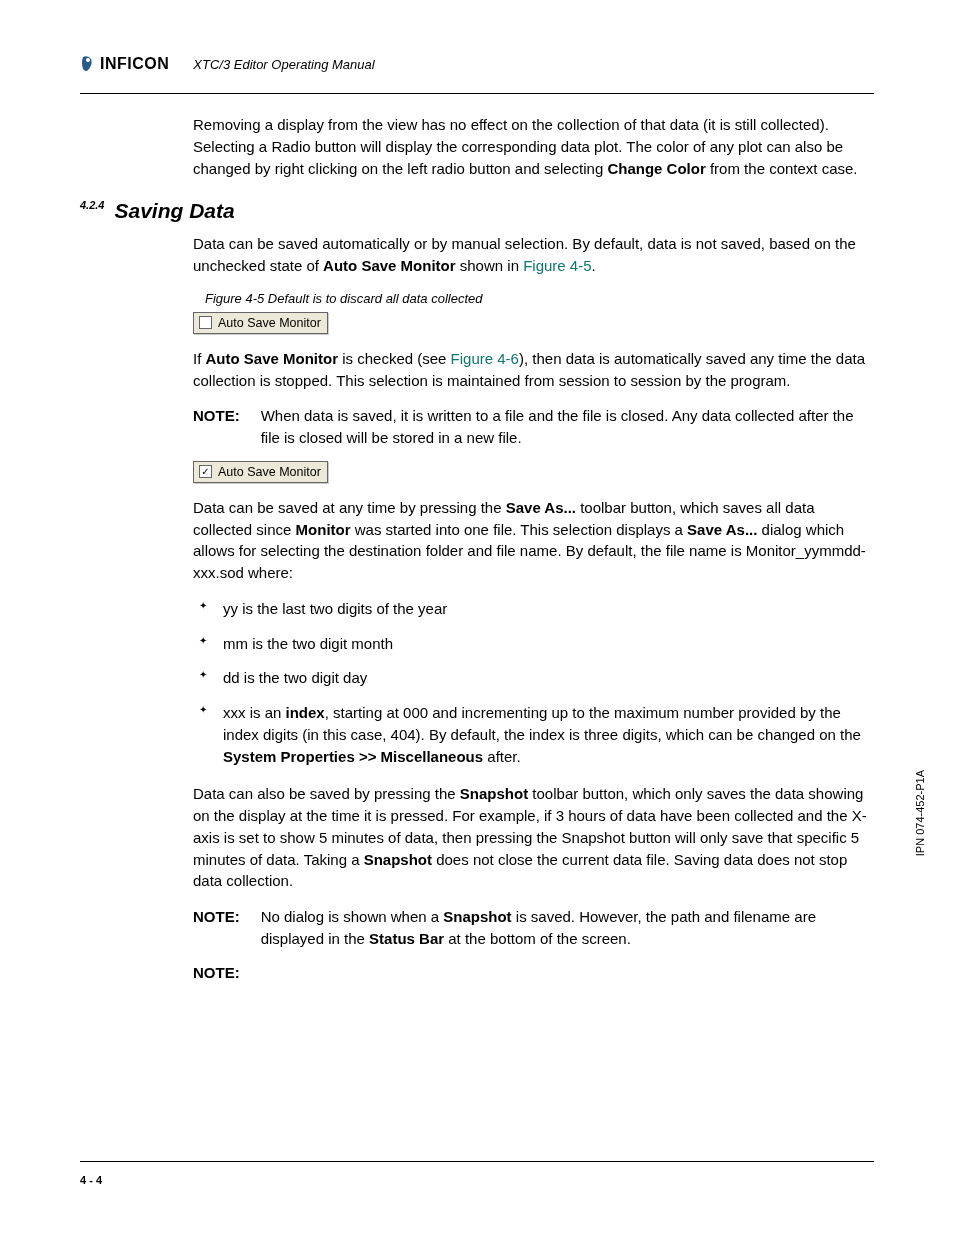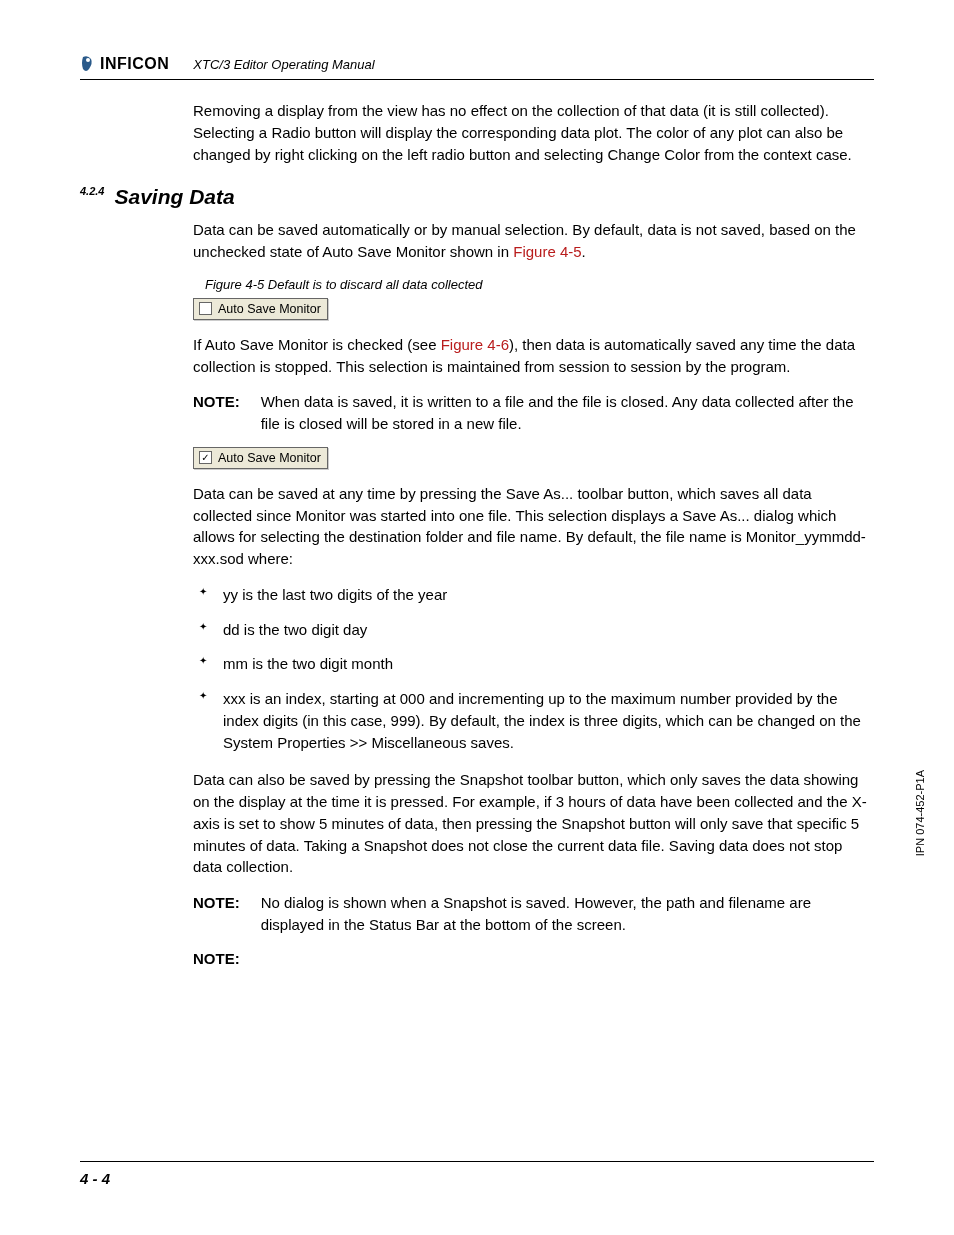--- a/index.html
+++ b/index.html
@@ -16,21 +16,21 @@
   .page {
     padding: 55px 80px 40px 80px;
     position: relative;
     height: 100%;
     box-sizing: border-box;
   }
   .header {
     display: flex;
     align-items: flex-end;
     border-bottom: 1px solid #000;
-    padding-bottom: 6px;
+    padding-bottom: 20px;
     margin-bottom: 20px;
   }
   .logo {
     display: flex;
     align-items: center;
     gap: 4px;
     margin-right: 24px;
   }
   .logo-mark {
     width: 16px;
@@ -124,35 +124,34 @@
   }
   ul.diamond li::before {
     content: "✦";
     position: absolute;
     left: 0;
     top: 1px;
     font-size: 10px;
     color: #000;
   }
   .link {
-    color: #b91c1c;
-  }
-  b { font-weight: normal; }
+    color: #0f766e;
+  }
+  b { font-weight: bold; }
   .footer {
     position: absolute;
     bottom: 48px;
     left: 80px;
     right: 80px;
     border-top: 1px solid #000;
     padding-top: 8px;
   }
   .page-num {
     font-weight: bold;
-    font-style: italic;
-    font-size: 15px;
+    font-size: 11px;
   }
   .side-id {
     position: absolute;
     right: 40px;
     top: 770px;
     transform: rotate(-90deg);
     transform-origin: right top;
     font-size: 11px;
     color: #000;
   }
@@ -211,24 +210,24 @@
         </span>
       <span>Auto Save Monitor</span>
     </div>
 
     <p class="body">
       <span>Data can be saved at any time by pressing the </span><b>Save As...</b><span> toolbar button, which saves all data collected since </span><b>Monitor</b><span> was started into one file. This selection displays a </span><b>Save As...</b><span> dialog which allows for selecting the destination folder and file name. By default, the file name is Monitor_yymmdd-xxx.sod where:</span>
     </p>
 
     <ul class="diamond">
       <li>yy is the last two digits of the year</li>
+      <li>mm is the two digit month</li>
       <li>dd is the two digit day</li>
-      <li>mm is the two digit month</li>
       <li>
-        <span>xxx is an </span><b>index</b><span>, starting at 000 and incrementing up to the maximum number provided by the index digits (in this case, 999). By default, the index is three digits, which can be changed on the </span><b>System Properties &gt;&gt; Miscellaneous</b><span> saves.</span>
+        <span>xxx is an </span><b>index</b><span>, starting at 000 and incrementing up to the maximum number provided by the index digits (in this case, 404). By default, the index is three digits, which can be changed on the </span><b>System Properties &gt;&gt; Miscellaneous</b><span> after.</span>
       </li>
     </ul>
 
     <p class="body">
       <span>Data can also be saved by pressing the </span><b>Snapshot</b><span> toolbar button, which only saves the data showing on the display at the time it is pressed. For example, if 3 hours of data have been collected and the X-axis is set to show 5 minutes of data, then pressing the Snapshot button will only save that specific 5 minutes of data. Taking a </span><b>Snapshot</b><span> does not close the current data file. Saving data does not stop data collection.</span>
     </p>
 
     <div class="note-row">
       <span class="note-label">NOTE:</span>
       <span>

